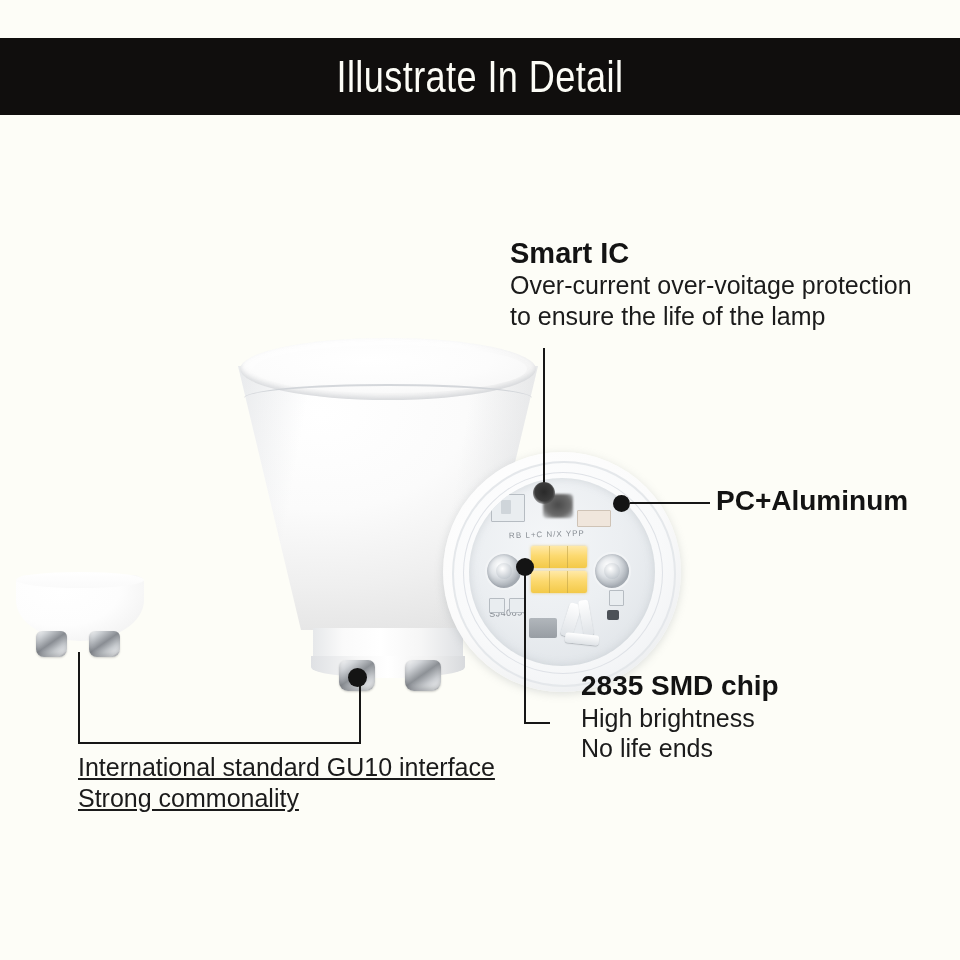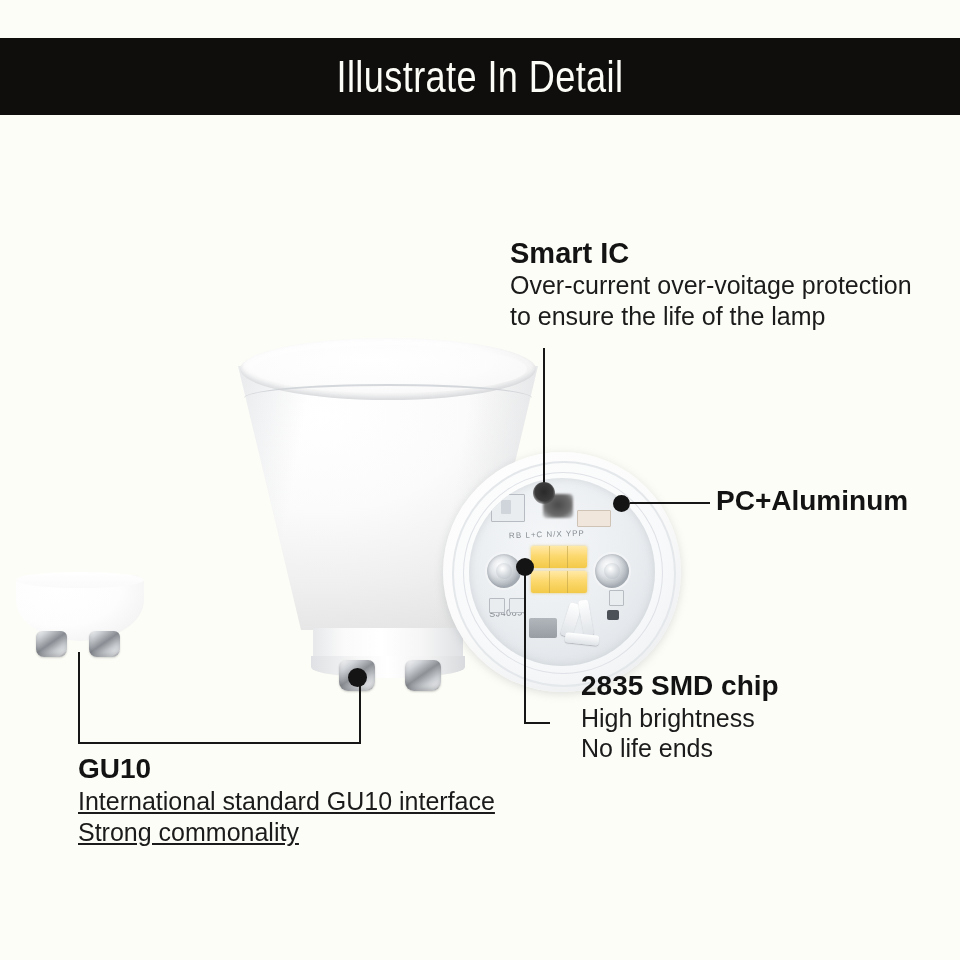--- a/index.html
+++ b/index.html
@@ -310,18 +310,17 @@
     <div class="hd">PC+Aluminum</div>
   </div>
 
   <div class="blk" id="smd">
     <div class="hd">2835 SMD chip</div>
     <div class="ln">High brightness</div>
     <div class="ln">No life ends</div>
   </div>
 
   <div class="blk" id="gu10">
-    <div class="hd">GU10</div>
     <div class="ln">International standard GU10 interface</div>
     <div class="ln">Strong commonality</div>
   </div>
 
 </div>
 
 </body></html>

